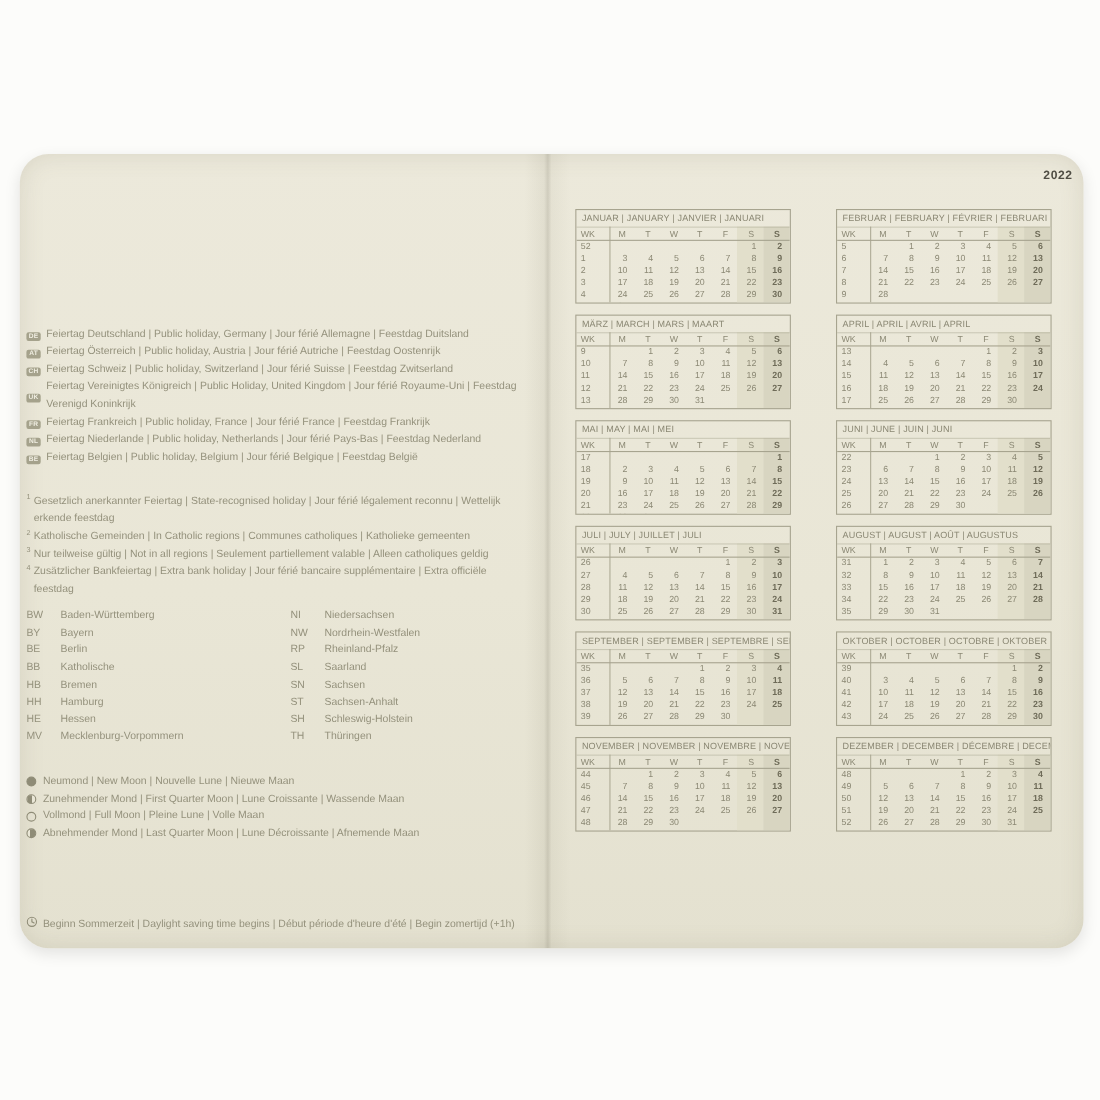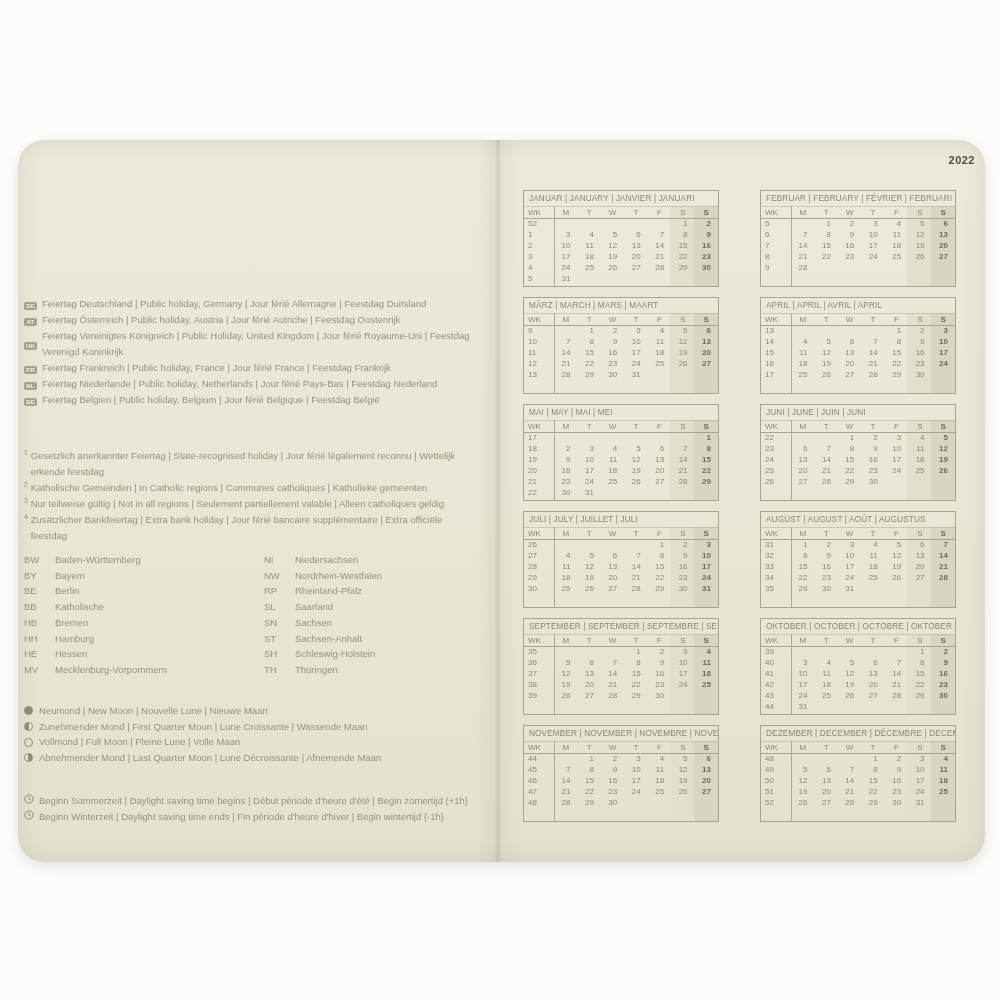--- a/index.html
+++ b/index.html
@@ -25,27 +25,27 @@
   .states-col.c1{left:0;width:225px;} .states-col.c2{left:240px;width:210px;}
   .state-row{display:flex;} .state-code{flex:none;width:31px;} .state-name{flex:1;}
   .moons{top:563px;line-height:15.7px;}
   .moon-row{display:flex;align-items:center;}
   .moon-ic{flex:none;width:9px;height:9px;border-radius:50%;margin-right:6px;border:1px solid #8f8c77;box-sizing:border-box;}
   .moon-new{background:#8f8c77;}
   .moon-first{background:linear-gradient(90deg,#8f8c77 0 62%,#e9e6d6 62% 100%);}
   .moon-full{background:transparent;}
   .moon-last{background:linear-gradient(90deg,#e9e6d6 0 38%,#8f8c77 38% 100%);}
   .dst{top:653px;line-height:16px;}
-  .dst-row{display:flex;align-items:flex-end;}
+  .dst-row{display:flex;align-items:flex-end;margin-top:40px;}
   .clock{flex:none;margin-right:5px;}
   
   .rightpage{position:absolute;left:479px;top:0;width:488px;height:100%;}
   .year{position:absolute;top:14px;right:10px;font-size:11px;font-weight:bold;color:#4f4d44;letter-spacing:.5px;}
   .months{position:absolute;left:26px;top:50px;display:grid;grid-template-columns:196px 196px;grid-column-gap:41px;grid-row-gap:10px;}
-  .month{position:relative;width:196px;height:97px;border:1px solid #a7a48f;box-sizing:border-box;overflow:hidden;}
+  .month{position:relative;width:196px;height:86px;border:1px solid #a7a48f;box-sizing:border-box;overflow:hidden;}
   .shade{position:absolute;top:15px;bottom:0;}
   .shade.sat{left:146px;width:24px;background:#e2dfcb;}
   .shade.sun{left:170px;width:24px;background:#d8d5c1;}
   .vline{position:absolute;left:30px;top:15px;bottom:0;width:1px;background:#aeab96;}
   .tline{position:absolute;left:0;right:0;top:15px;height:1px;background:rgba(167,164,143,.45);}
   .hline{position:absolute;left:0;right:0;top:27px;height:1px;background:#a7a48f;}
   .mtitle{position:absolute;left:0;top:0;right:0;height:15px;padding:3px 0 0 5px;box-sizing:border-box;
     font-size:8.2px;color:#8a8773;letter-spacing:.15px;white-space:nowrap;overflow:hidden;}
   .mtable{position:absolute;left:0;top:15px;width:100%;border-collapse:collapse;table-layout:fixed;}
   .mtable th{height:12px;font-weight:normal;font-size:8px;color:#8b8874;text-align:center;vertical-align:middle;padding:0;}
@@ -64,20 +64,24 @@
     <div class="block legend" id="legend">
         <div class="legend-row">
           <span class="cc-badge">DE</span>
           <span class="legend-text">Feiertag Deutschland | Public holiday, Germany | Jour férié Allemagne | Feestdag Duitsland</span>
         </div>
         <div class="legend-row">
           <span class="cc-badge">AT</span>
           <span class="legend-text">Feiertag Österreich | Public holiday, Austria | Jour férié Autriche | Feestdag Oostenrijk</span>
         </div>
         <div class="legend-row">
+          <span class="cc-badge">CH</span>
+          <span class="legend-text">Feiertag Schweiz | Public holiday, Switzerland | Jour férié Suisse | Feestdag Zwitserland</span>
+        </div>
+        <div class="legend-row">
           <span class="cc-badge">UK</span>
           <span class="legend-text">Feiertag Vereinigtes Königreich | Public Holiday, United Kingdom | Jour férié Royaume-Uni | Feestdag Verenigd Koninkrijk</span>
         </div>
         <div class="legend-row">
           <span class="cc-badge">FR</span>
           <span class="legend-text">Feiertag Frankreich | Public holiday, France | Jour férié France | Feestdag Frankrijk</span>
         </div>
         <div class="legend-row">
           <span class="cc-badge">NL</span>
           <span class="legend-text">Feiertag Niederlande | Public holiday, Netherlands | Jour férié Pays-Bas | Feestdag Nederland</span>

